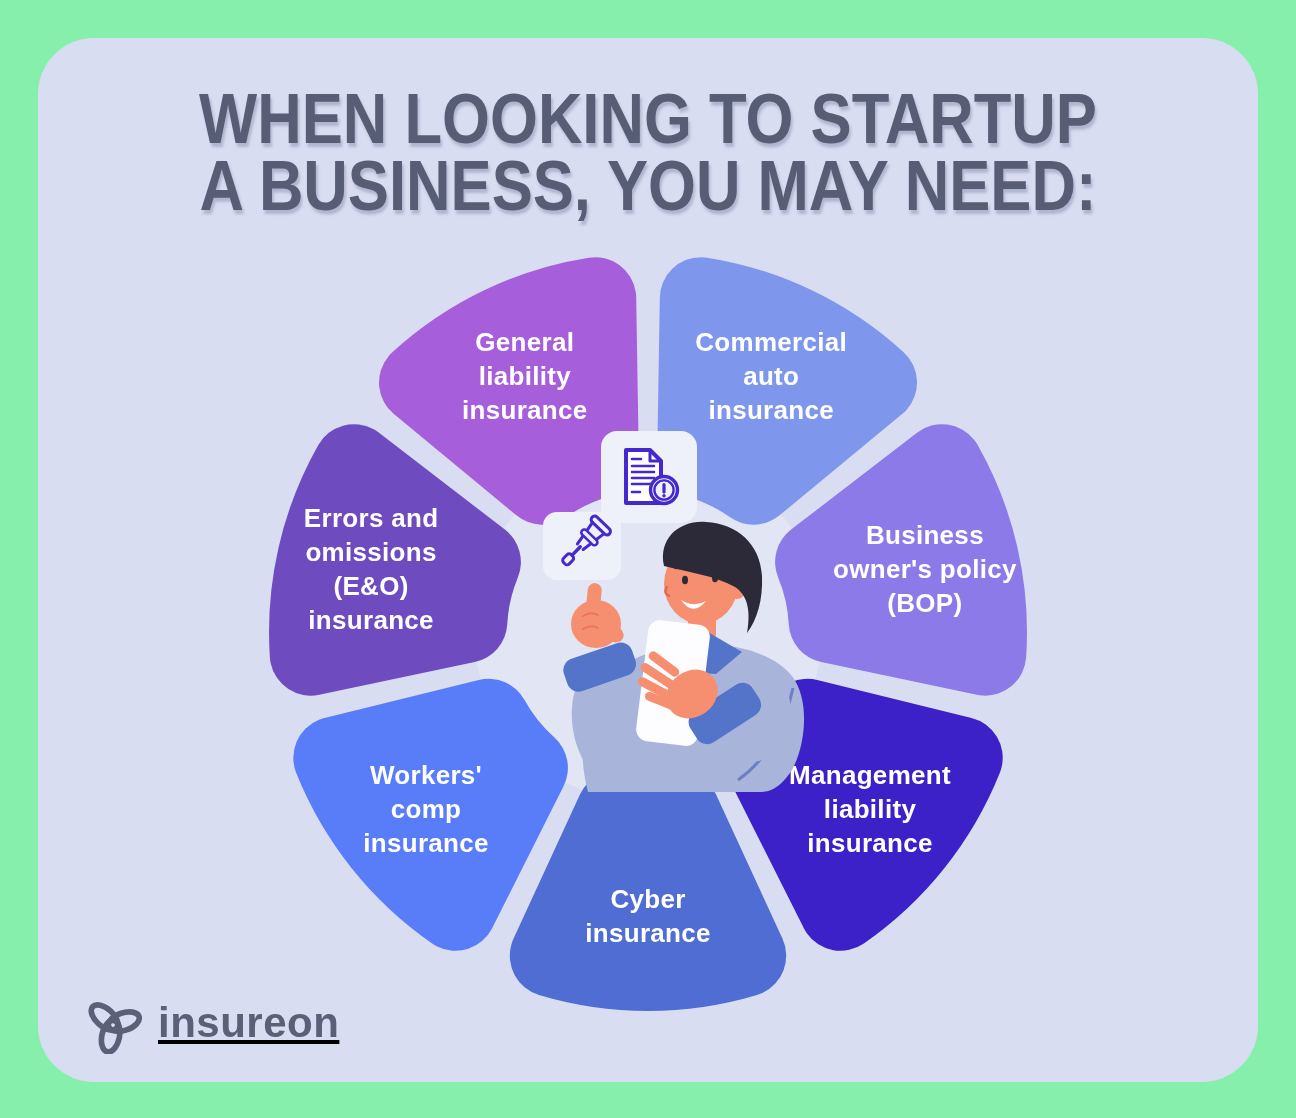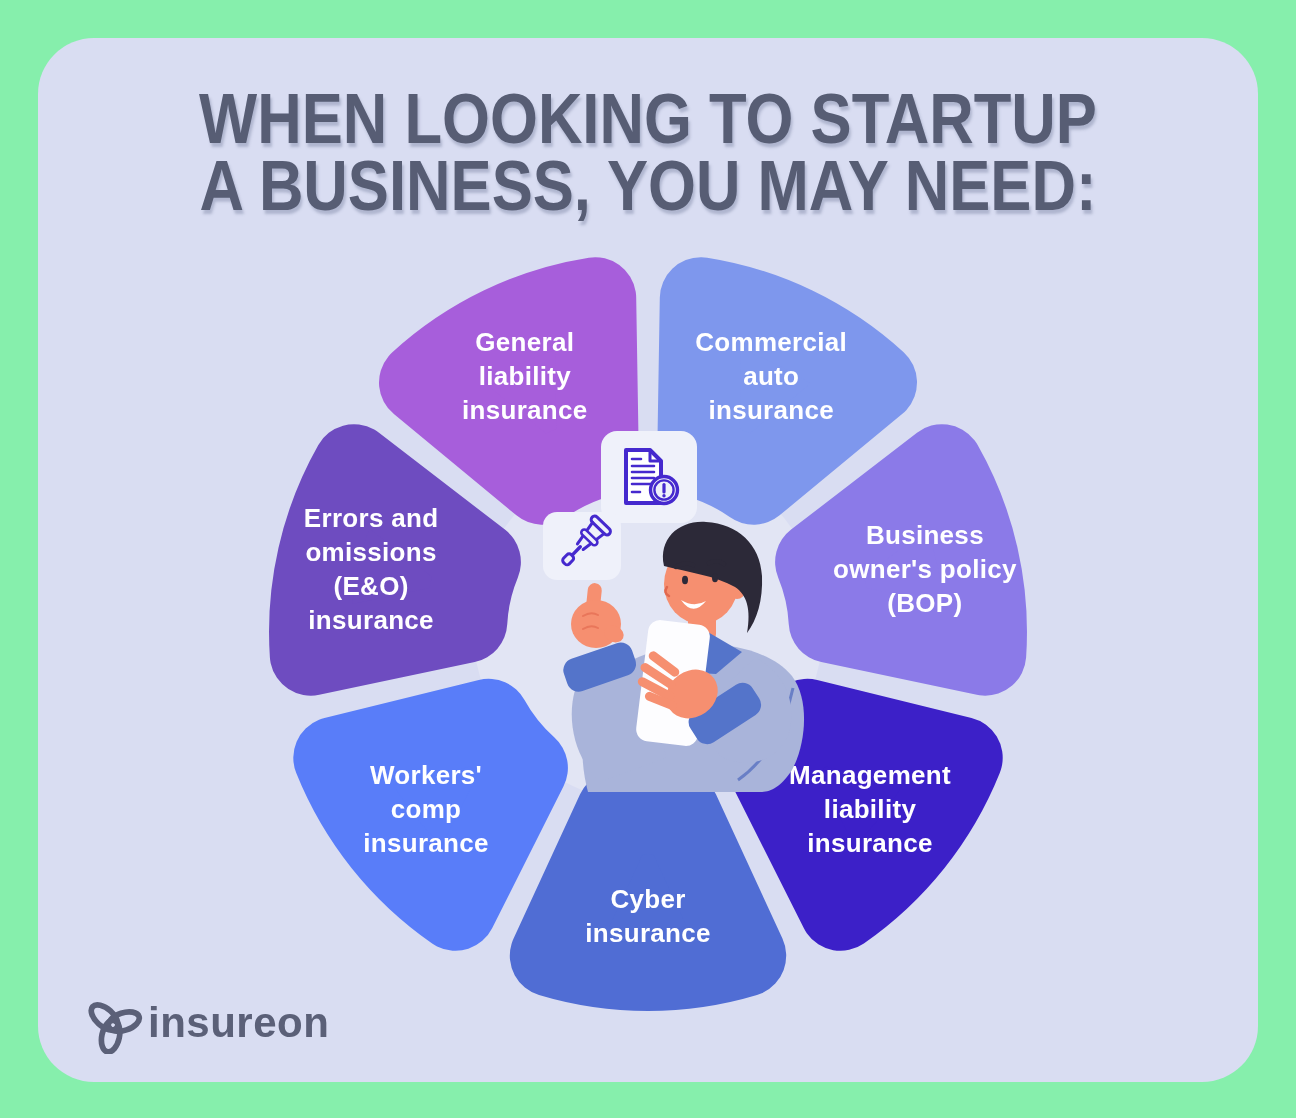--- a/index.html
+++ b/index.html
@@ -8,21 +8,21 @@
   .panel{position:absolute;left:38px;top:38px;width:1220px;height:1044px;
          background:#d9ddf2;border-radius:56px;}
   .title{position:absolute;left:0;top:86px;width:1296px;text-align:center;
          color:#575d74;font-weight:800;font-size:70px;line-height:67px;
          letter-spacing:0px;transform:scaleX(0.88);transform-origin:50% 50%;
          text-shadow:2px 4px 3px rgba(125,132,165,0.45);}
   .title span{display:block;white-space:nowrap;}
   .diagram{position:absolute;left:0;top:0;width:1296px;height:1118px;}
   .petal-label{fill:#ffffff;font-family:"Liberation Sans",sans-serif;
                font-size:26px;font-weight:700;letter-spacing:0.3px;}
-  .logo{position:absolute;left:82px;top:992px;display:flex;align-items:center;gap:4px;}
+  .logo{position:absolute;left:82px;top:992px;display:flex;align-items:center;gap:14px;text-decoration:underline;}
   .logo-text{color:#5b6078;font-size:42px;font-weight:700;letter-spacing:0.5px;}
 </style>
 </head>
 <body>
 
 <div class="canvas">
   <div class="panel"></div>
 
   <div class="title">
     <span>WHEN LOOKING TO STARTUP</span>

